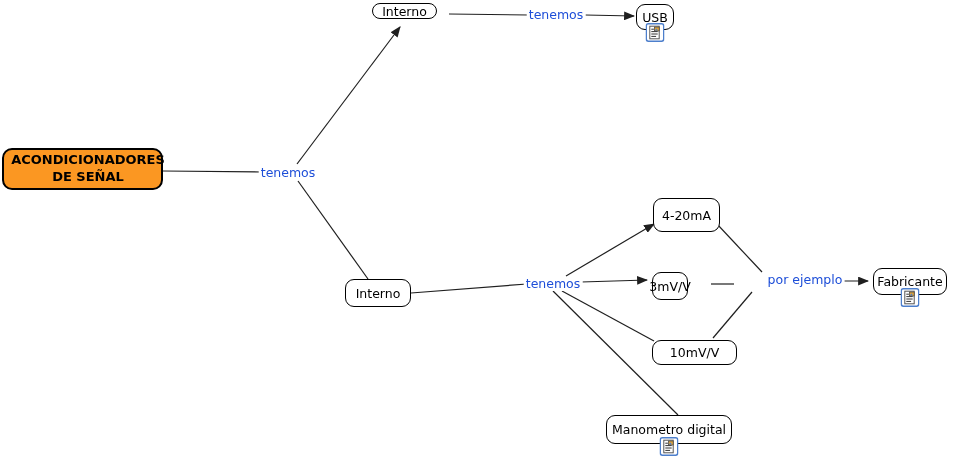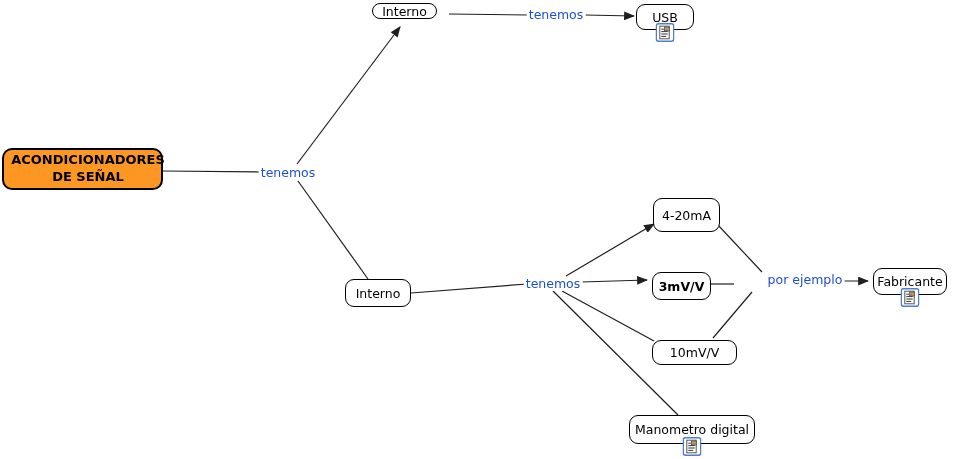--- a/index.html
+++ b/index.html
@@ -93,46 +93,46 @@
     <div class="link-label" style="left: 556px; top: 8px;">tenemos</div>
     <div class="link-label" style="left: 553px; top: 277px;">tenemos</div>
     <div class="link-label" style="left: 805px; top: 273px;">por ejemplo</div>
     <div class="node main" style="background: rgb(251, 151, 34); left: 2px; top: 148px; width: 161px; height: 42px; padding-left: 11px;">
       <div>ACONDICIONADORES</div>
       <div>DE SEÑAL</div>
     </div>
     <div class="node" style="left: 372px; top: 3px; width: 65px; height: 16px;">
       <span>Interno</span>
     </div>
-    <div class="node" style="left: 636px; top: 4px; width: 58px; height: 26px;">
+    <div class="node" style="left: 636px; top: 4px; width: 38px; height: 26px;">
       <span>USB</span>
       <span class="resource-icon"><svg width="19" height="19" viewBox="0 0 19 19">
           <rect x="0.75" y="0.75" width="17.5" height="17.5" rx="2.2" fill="#fff" stroke="#4D7FCC" stroke-width="1.5"></rect>
           <rect x="4.3" y="3.2" width="9.4" height="12.6" fill="#fff" stroke="#555555" stroke-width="1"></rect>
           <line x1="5.8" y1="6.2" x2="8.4" y2="6.2" stroke="#333" stroke-width="1"></line>
           <line x1="5.8" y1="8.6" x2="12.2" y2="8.6" stroke="#333" stroke-width="1"></line>
           <line x1="5.8" y1="11" x2="12.2" y2="11" stroke="#333" stroke-width="1"></line>
           <line x1="5.8" y1="13.4" x2="10.6" y2="13.4" stroke="#333" stroke-width="1"></line>
           <rect x="8.9" y="4" width="4.8" height="4" fill="#D9A13F" stroke="#444" stroke-width="0.7"></rect>
           <path d="M9.3 7.6 L11 5.4 L12.4 7.6 Z" fill="#4D7FCC"></path>
         </svg></span>
     </div>
     <div class="node" style="left: 345px; top: 279px; width: 66px; height: 28px;">
       <span>Interno</span>
     </div>
     <div class="node" style="left: 653px; top: 198px; width: 67px; height: 34px;">
       <span>4-20mA</span>
     </div>
-    <div class="node" style="left: 652px; top: 272px; width: 59px; height: 28px; font-weight: bold;">
+    <div class="node" style="left: 652px; top: 272px; width: 36px; height: 28px;">
       <span>3mV/V</span>
     </div>
     <div class="node" style="left: 652px; top: 340px; width: 85px; height: 25px;">
       <span>10mV/V</span>
     </div>
-    <div class="node" style="left: 629px; top: 415px; width: 126px; height: 29px;">
+    <div class="node" style="left: 606px; top: 415px; width: 126px; height: 29px;">
       <span>Manometro digital</span>
       <span class="resource-icon"><svg width="19" height="19" viewBox="0 0 19 19">
           <rect x="0.75" y="0.75" width="17.5" height="17.5" rx="2.2" fill="#fff" stroke="#4D7FCC" stroke-width="1.5"></rect>
           <rect x="4.3" y="3.2" width="9.4" height="12.6" fill="#fff" stroke="#555555" stroke-width="1"></rect>
           <line x1="5.8" y1="6.2" x2="8.4" y2="6.2" stroke="#333" stroke-width="1"></line>
           <line x1="5.8" y1="8.6" x2="12.2" y2="8.6" stroke="#333" stroke-width="1"></line>
           <line x1="5.8" y1="11" x2="12.2" y2="11" stroke="#333" stroke-width="1"></line>
           <line x1="5.8" y1="13.4" x2="10.6" y2="13.4" stroke="#333" stroke-width="1"></line>
           <rect x="8.9" y="4" width="4.8" height="4" fill="#D9A13F" stroke="#444" stroke-width="0.7"></rect>
           <path d="M9.3 7.6 L11 5.4 L12.4 7.6 Z" fill="#4D7FCC"></path>

